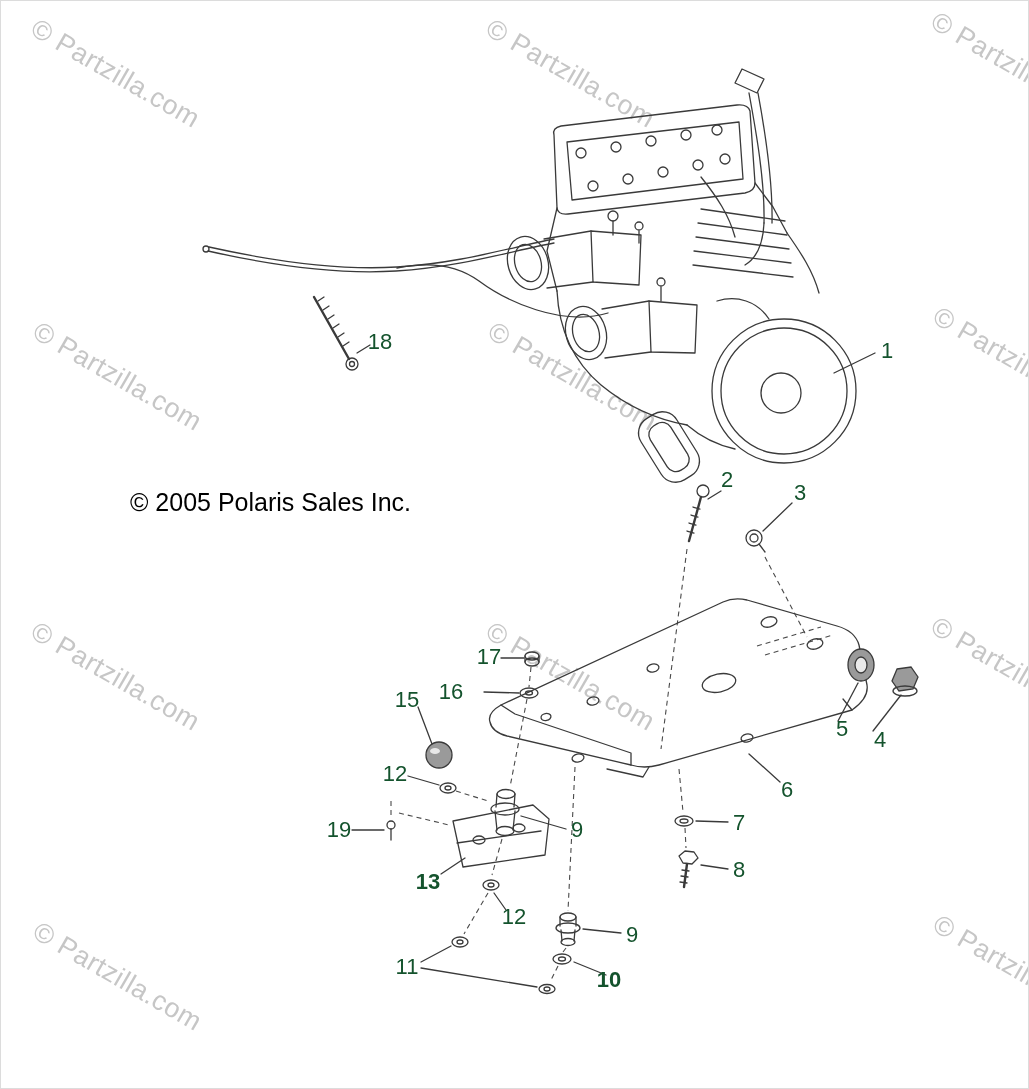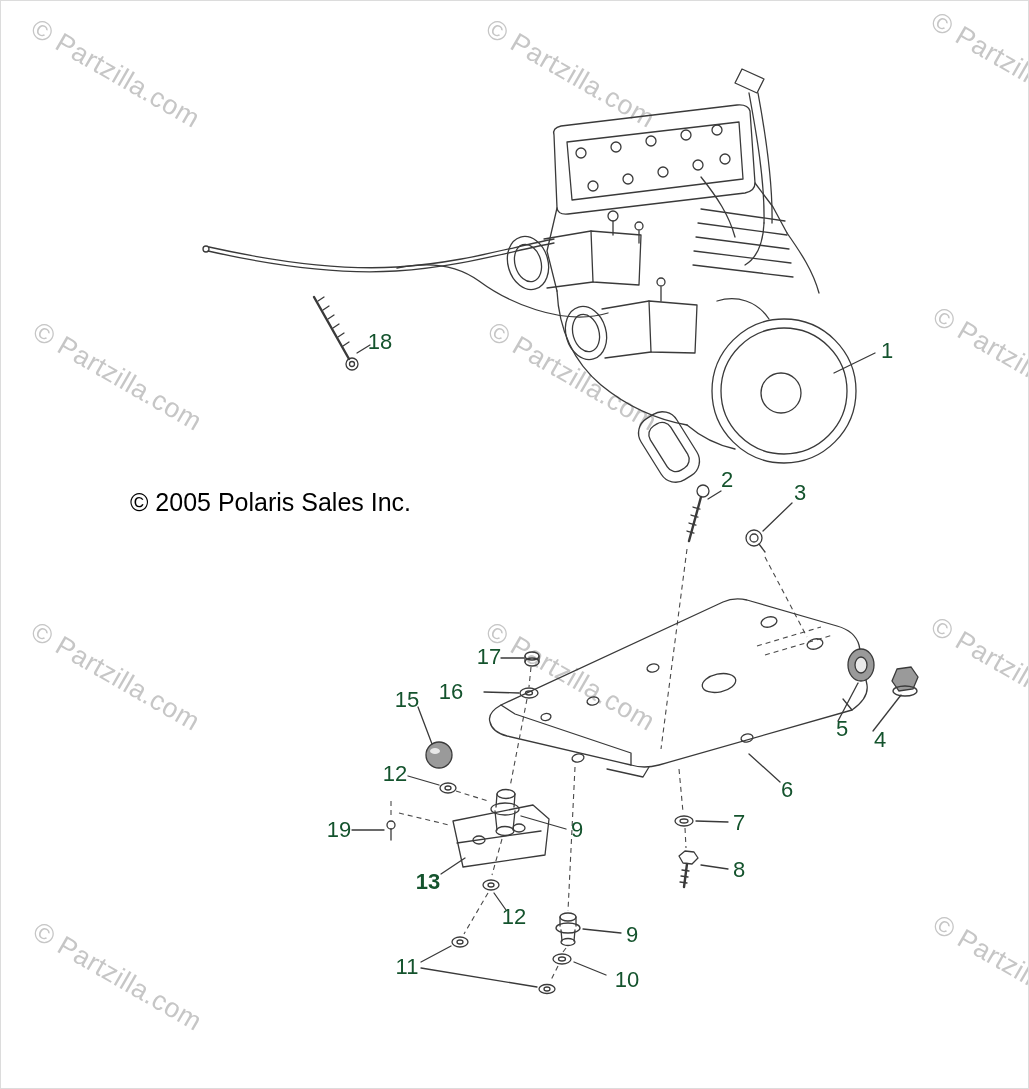--- a/index.html
+++ b/index.html
@@ -288,21 +288,21 @@
       <div class="callout" style="left: 886px; top: 350px;">1</div>
       <div class="callout" style="left: 726px; top: 479px;">2</div>
       <div class="callout" style="left: 799px; top: 492px;">3</div>
       <div class="callout" style="left: 879px; top: 739px;">4</div>
       <div class="callout" style="left: 841px; top: 728px;">5</div>
       <div class="callout" style="left: 786px; top: 789px;">6</div>
       <div class="callout" style="left: 738px; top: 822px;">7</div>
       <div class="callout" style="left: 738px; top: 869px;">8</div>
       <div class="callout" style="left: 576px; top: 829px;">9</div>
       <div class="callout" style="left: 631px; top: 934px;">9</div>
-      <div class="callout" style="left: 626px; top: 979px;">10</div>
+      <div class="callout" style="left: 608px; top: 979px; font-weight: bold;">10</div>
       <div class="callout" style="left: 406px; top: 966px;">11</div>
       <div class="callout" style="left: 394px; top: 773px;">12</div>
       <div class="callout" style="left: 513px; top: 916px;">12</div>
       <div class="callout" style="left: 427px; top: 881px; font-weight: bold;">13</div>
       <div class="callout" style="left: 338px; top: 829px;">19</div>
       <div class="callout" style="left: 406px; top: 699px;">15</div>
       <div class="callout" style="left: 450px; top: 691px;">16</div>
       <div class="callout" style="left: 488px; top: 656px;">17</div>
       <div class="callout" style="left: 379px; top: 341px;">18</div>
     </div>

